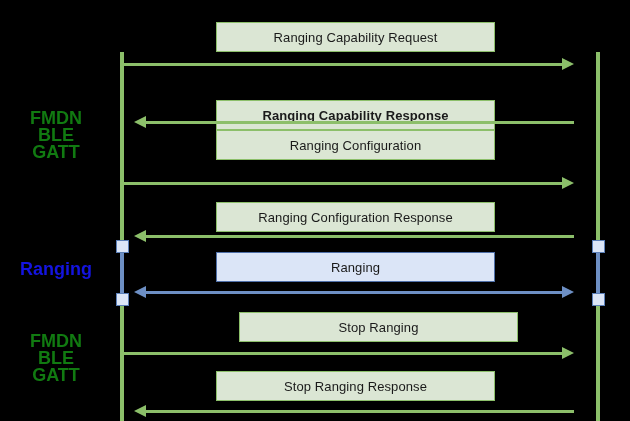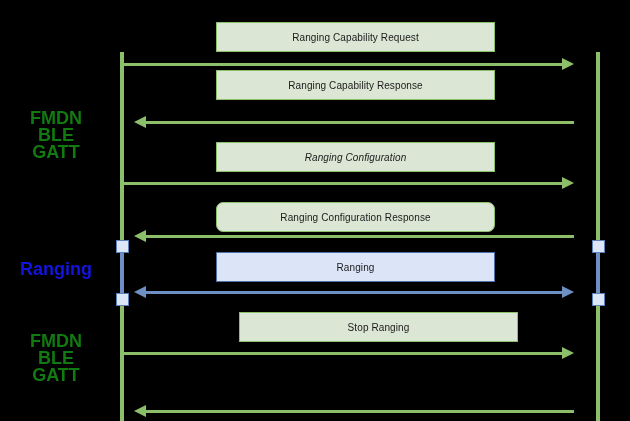--- a/index.html
+++ b/index.html
@@ -13,21 +13,21 @@
   #lifeline-right{left:596px;top:52px;height:369px;}
 
   
   .activation-bar{position:absolute;width:4px;background:#6d8fc4;}
   .activation-cap{position:absolute;width:13px;height:13px;
                   background:#dce6f7;border:1px solid #5b7fb8;box-sizing:border-box;}
 
   
   .msg-box{position:absolute;left:216px;width:279px;height:30px;
            box-sizing:border-box;display:flex;align-items:center;
-           justify-content:center;font-size:10px;color:#1a1a1a;
+           justify-content:center;font-size:13px;color:#1a1a1a;
            letter-spacing:.1px;}
   .msg-box.green{background:#dbe6d4;border:1px solid #8cbf6a;}
   .msg-box.blue{background:#dbe5f7;border:1px solid #4e6fa8;}
 
   
   .arrow{position:absolute;height:14px;}
   .arrow .shaft{position:absolute;top:6px;height:2.5px;}
   .arrow.green .shaft{background:#8cbf6a;}
   .arrow.blue  .shaft{background:#6d8fc4;}
   .head{position:absolute;top:1px;width:0;height:0;
@@ -66,49 +66,50 @@
   <div class="side-label green" style="left:20px;top:333px;width:72px;">FMDN
 BLE
 GATT</div>
 
   <div class="msg-box green" style="top:22px;">Ranging Capability Request</div>
   <div class="arrow green" style="left:122px;top:57px;width:452px;">
     <div class="shaft" style="left:0;right:10px;"></div>
     <div class="head right" style="right:0;"></div>
   </div>
 
-  <div class="msg-box green" style="top:70px;">Ranging Capability Response</div>
+  <div class="msg-box green" style="top:100px;font-weight:bold;">Ranging Capability Response</div>
   <div class="arrow green" style="left:134px;top:115px;width:440px;">
     <div class="shaft" style="left:10px;right:0;"></div>
     <div class="head left" style="left:0;"></div>
   </div>
 
-  <div class="msg-box green" style="top:142px;font-style:italic;">Ranging Configuration</div>
+  <div class="msg-box green" style="top:130px;">Ranging Configuration</div>
   <div class="arrow green" style="left:122px;top:176px;width:452px;">
     <div class="shaft" style="left:0;right:10px;"></div>
     <div class="head right" style="right:0;"></div>
   </div>
 
-  <div class="msg-box green" style="top:202px;border-radius:7px;">Ranging Configuration Response</div>
+  <div class="msg-box green" style="top:202px;">Ranging Configuration Response</div>
   <div class="arrow green" style="left:134px;top:229px;width:440px;">
     <div class="shaft" style="left:10px;right:0;"></div>
     <div class="head left" style="left:0;"></div>
   </div>
 
   <div class="msg-box blue" style="top:252px;">Ranging</div>
   <div class="arrow blue" style="left:134px;top:285px;width:440px;">
     <div class="shaft" style="left:10px;right:10px;"></div>
     <div class="head left" style="left:0;"></div>
     <div class="head right" style="right:0;"></div>
   </div>
 
   <div class="msg-box green" style="top:312px;margin-left:23px;">Stop Ranging</div>
   <div class="arrow green" style="left:122px;top:346px;width:452px;">
     <div class="shaft" style="left:0;right:10px;"></div>
     <div class="head right" style="right:0;"></div>
   </div>
 
+  <div class="msg-box green" style="top:371px;">Stop Ranging Response</div>
   <div class="arrow green" style="left:134px;top:404px;width:440px;">
     <div class="shaft" style="left:10px;right:0;"></div>
     <div class="head left" style="left:0;"></div>
   </div>
 
 </div>
 
 </body></html>

